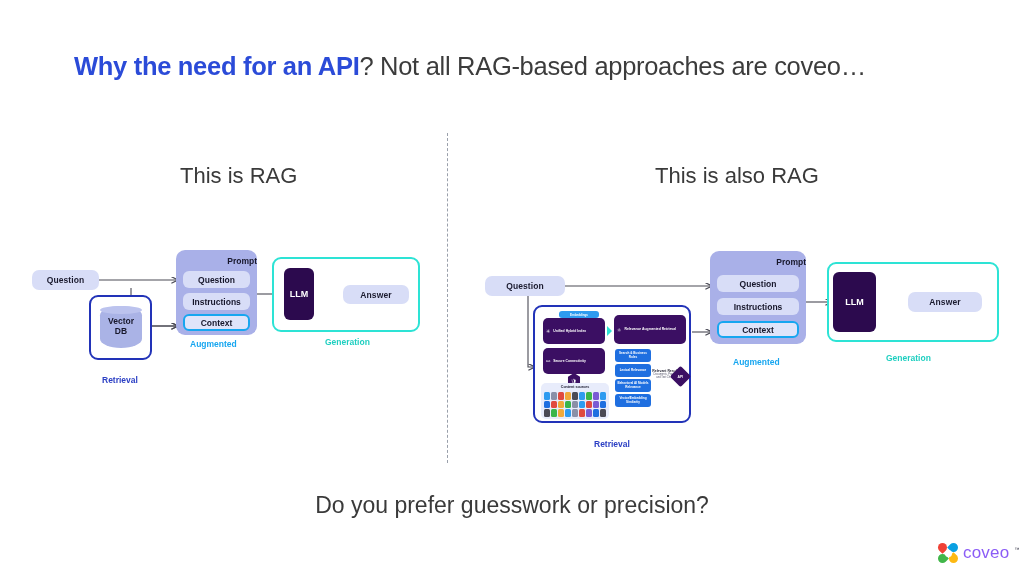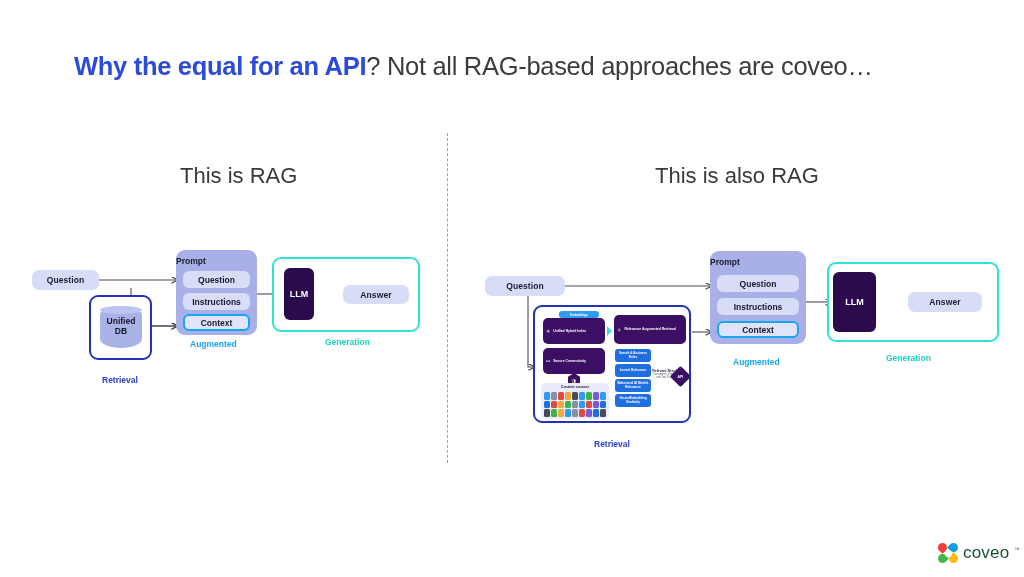--- a/index.html
+++ b/index.html
@@ -46,21 +46,21 @@
     position: absolute;
     background: #d8ddf7; border-radius: 7px;
     display: flex; align-items: center; justify-content: center;
     font-size: 8.5px; font-weight: 700; color: #1b1b2f;
     letter-spacing: .1px;
   }
   .prompt-box {
     position: absolute; background: #a9b0e8; border-radius: 9px;
   }
   .prompt-title {
-    position: absolute; left: 0; right: 0; top: 6px; text-align: left;
+    position: absolute; left: 0; right: 0; top: 6px; text-align: right;
     font-size: 8.5px; font-weight: 700; color: #17172b;
   }
   .prompt-row {
     position: absolute; left: 7px; right: 7px; height: 17px;
     background: #d8ddf7; border-radius: 6px;
     display: flex; align-items: center; justify-content: center;
     font-size: 8.5px; font-weight: 700; color: #17172b;
   }
   .prompt-row.ctx { border: 2px solid #17a6f0; background: #dfe4fa; }
   .gen-box {
@@ -157,30 +157,30 @@
     position: absolute; width: 9px; height: 9px; border-radius: 50% 50% 50% 0;
   }
   .logo-mark i.tl { left: 0;   top: 0;   background: #ef4136; transform: rotate(-45deg); }
   .logo-mark i.tr { right: 0;  top: 0;   background: #0aa0e2; transform: rotate(45deg);  }
   .logo-mark i.bl { left: 0;   bottom: 0; background: #41b649; transform: rotate(-135deg); }
   .logo-mark i.br { right: 0;  bottom: 0; background: #fdb913; transform: rotate(135deg); }
   .logo-mark::after {
     content: ""; position: absolute; left: 6.5px; top: 6.5px;
     width: 7px; height: 7px; background: #fff; border-radius: 50%;
   }
-  .logo-text { font-size: 17px; color: #14532d; letter-spacing: .2px; }
+  .logo-text { font-size: 17px; color: #8b5cf6; letter-spacing: .2px; }
   .logo-tm { font-size: 5px; color: #2b2b3d; align-self: flex-start; margin-top: 3px; }
 </style>
 </head>
 <body>
 
 <div class="slide">
 
   <div class="title">
-    <span class="accent">Why the equal for an API</span><span class="rest">? Not all RAG-based approaches are coveo…</span>
+    <span class="accent">Why the need for an API</span><span class="rest">? Not all RAG-based approaches are coveo…</span>
   </div>
 
   <div class="divider"></div>
 
   <div class="col-head left">This is RAG</div>
   <div class="col-head right">This is also RAG</div>
 
   <svg class="wires">
     <defs>
       <marker id="ah" markerWidth="7" markerHeight="7" refX="6" refY="3" orient="auto">
@@ -198,21 +198,21 @@
     <path d="M528,294 L528,367 L535,367" stroke="#4a4a55" stroke-width="1.1" fill="none" marker-end="url(#ah)"></path>
     <path d="M692,332 L712,332" stroke="#4a4a55" stroke-width="1.1" fill="none" marker-end="url(#ah)"></path>
     <path d="M806,302 L832,302" stroke="#4a4a55" stroke-width="1.1" fill="none" marker-end="url(#ah)"></path>
     <path d="M876,302 L910,302" stroke="#4a4a55" stroke-width="1.1" fill="none" marker-end="url(#ah)"></path>
   </svg>
 
   <div class="chip" style="left:32px; top:270px; width:67px; height:20px;">Question</div>
 
   <div class="retr-box" style="left:89px; top:295px; width:63px; height:65px;"></div>
   <div class="vdb" style="left:100px; top:306px; width:42px; height:42px;">
-    <span>Unified</span>
+    <span>Vector</span>
     <span>DB</span>
   </div>
   <div class="caption ret" style="left:102px; top:362px;">Retrieval</div>
 
   <div class="prompt-box" style="left:176px; top:250px; width:81px; height:85px;">
     <div class="prompt-title">Prompt</div>
     <div class="prompt-row" style="top:21px;">Question</div>
     <div class="prompt-row" style="top:43px;">Instructions</div>
     <div class="prompt-row ctx" style="top:64px;">Context</div>
   </div>
@@ -309,20 +309,21 @@
     <div class="prompt-row" style="top:47px;">Instructions</div>
     <div class="prompt-row ctx" style="top:70px;">Context</div>
   </div>
   <div class="caption aug" style="left:733px; top:357px;">Augmented</div>
 
   <div class="gen-box" style="left:827px; top:262px; width:172px; height:80px;"></div>
   <div class="llm-box" style="left:833px; top:272px; width:43px; height:60px;">LLM</div>
   <div class="chip" style="left:908px; top:292px; width:74px; height:20px;">Answer</div>
   <div class="caption gen" style="left:886px; top:353px;">Generation</div>
 
+  <div class="bottom-q">Do you prefer guesswork or precision?</div>
 
   <div class="logo-wrap">
     <span class="logo-mark">
       <i class="tl"></i>
       <i class="tr"></i>
       <i class="bl"></i>
       <i class="br"></i>
     </span>
     <span class="logo-text">coveo</span>
     <span class="logo-tm">™</span>

